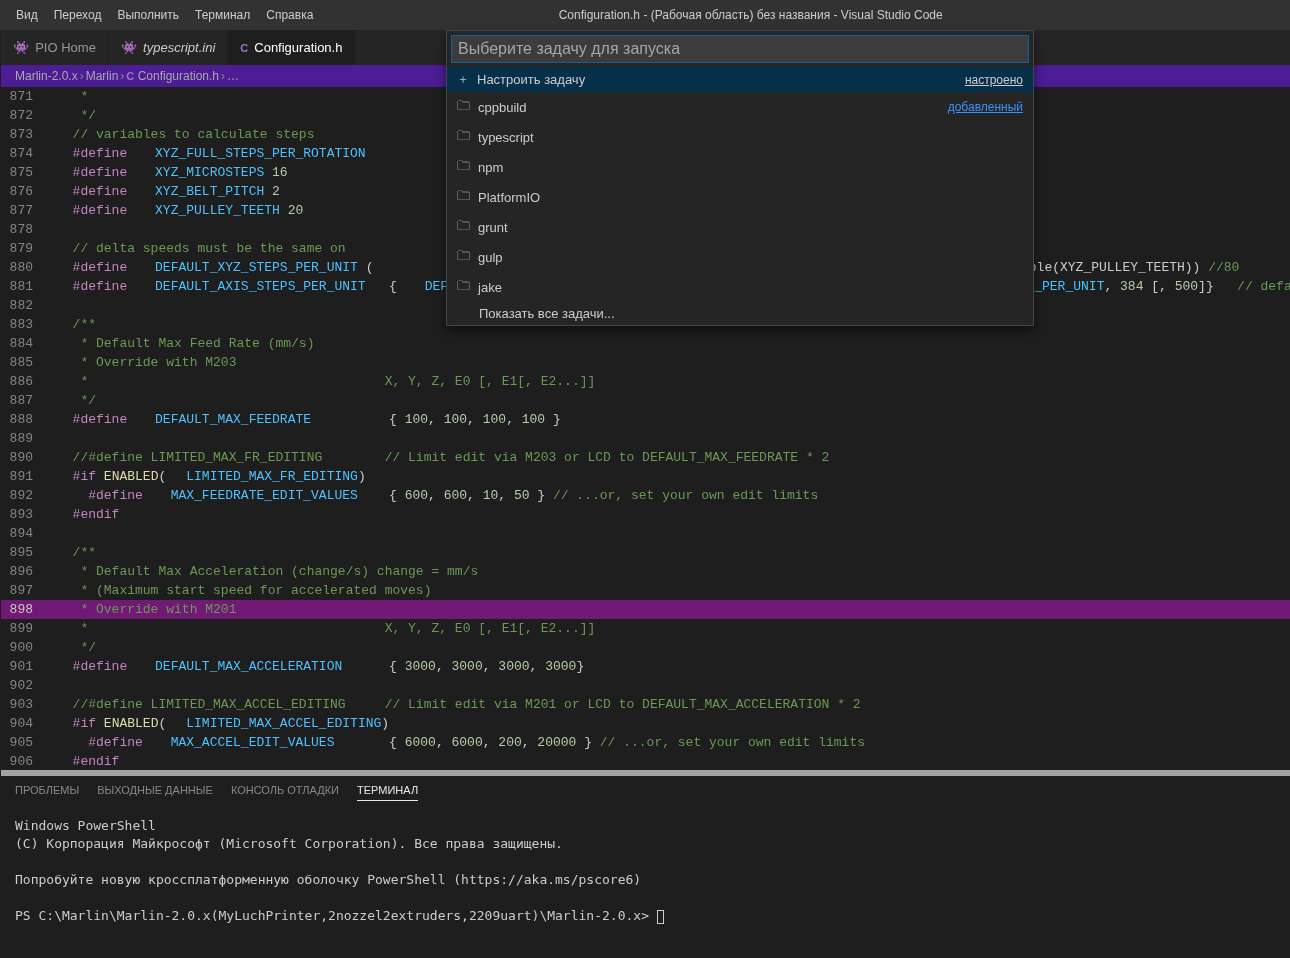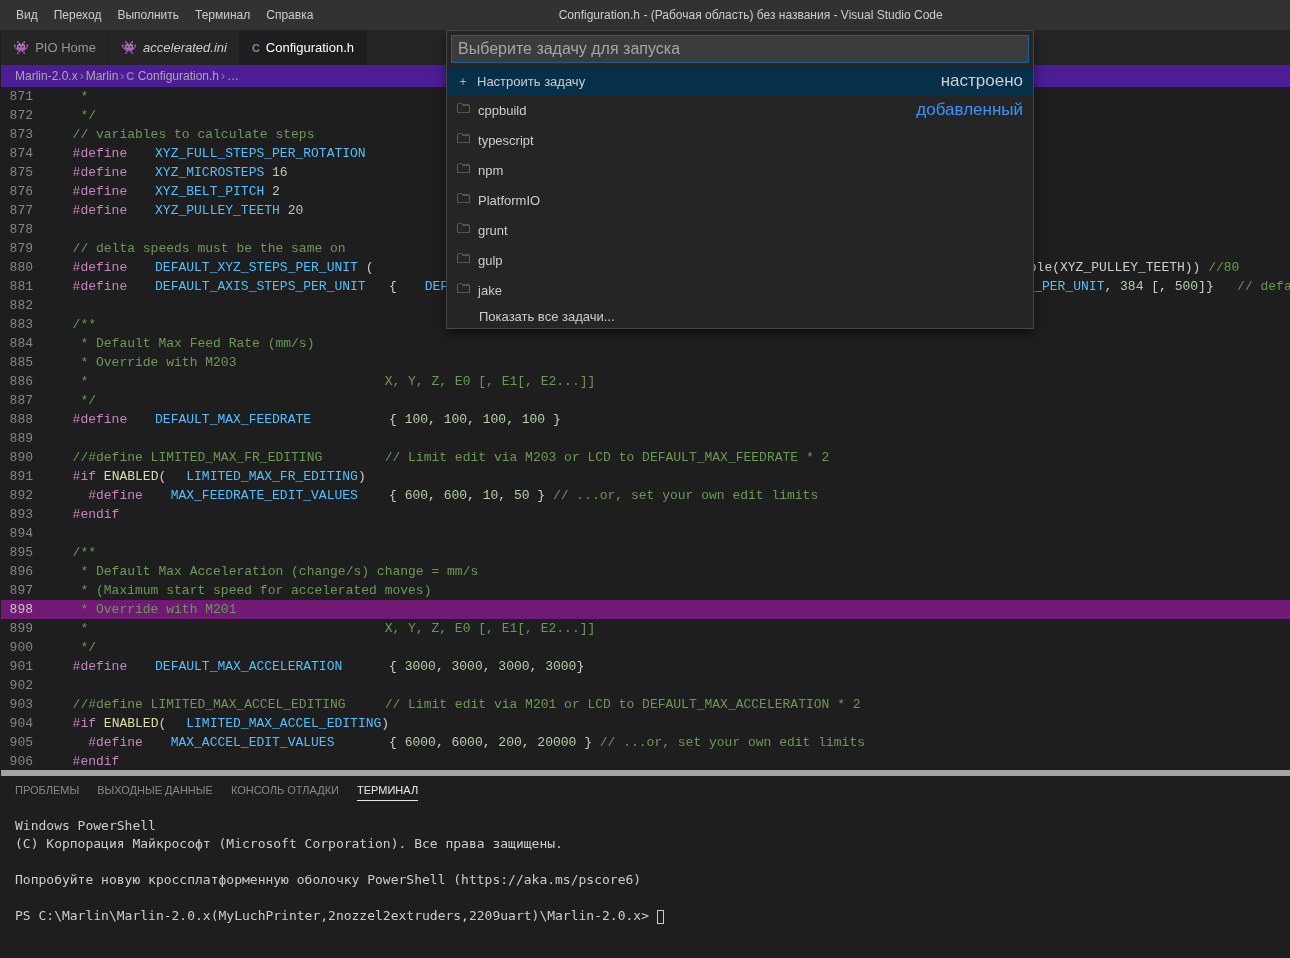--- a/index.html
+++ b/index.html
@@ -44,21 +44,21 @@
   .kw { color:#c586c0;}
   .mac { color:#4fc1ff;margin-left:20px;}
   .num { color:#b5cea8;}
   .fn { color:#dcdcaa;}
   
   .quick-panel { position: absolute; top: 30px; left: 446px; width: 588px; background: #252526; border: 1px solid #454545; box-shadow: 0 5px 10px rgba(0,0,0,0.5); z-index: 100; }
   .qp-input { width: calc(100% - 8px); margin:4px; padding: 4px 6px; background: #3c3c3c; border: 1px solid #0e639c; color: #cccccc; font-size: 16px; outline:none;}
   .qp-input::placeholder { color:#a6a6a6;}
   .qp-item { display: flex; align-items: center; gap: 8px; padding: 4px 10px; font-size: 13px; cursor:pointer;}
   .qp-item.selected { background: #062f4a; }
-  .qp-item .desc { margin-left: auto; color: #999; font-size:17px;}
+  .qp-item .desc { margin-left: auto; color: #999; font-size:12px;text-decoration:underline;}
   .qp-item.selected .desc {color:#ccc;}
   .qp-item .desc.blue { color:#3794ff;}
   .qp-icon { color:#c5c5c5; font-size:12px;}
   .qp-folder { color:#c5c5c5;}
   
   .bottom-panel { height: 188px; background: #1e1e1e; border-top: 6px solid #a3a3a3; display:flex; flex-direction:column;}
   .bp-tabs { display: flex; gap: 18px; padding: 8px 14px; font-size: 11px; }
   .bp-tab { color: #888; cursor:pointer; padding-bottom:4px;}
   .bp-tab.active { color: #e7e7e7; border-bottom: 1px solid #e7e7e7; }
   .term-body { flex:1; padding: 8px 14px; font-family: Consolas, monospace; font-size: 13px; line-height: 18px; color: #cccccc; }
@@ -94,21 +94,21 @@
       </div>
   </div>
   <div class="right-area">
     <div class="tabs">
         <div class="tab">
           <span class="alien">👾</span>
           <span>PIO Home</span>
         </div>
         <div class="tab">
           <span class="alien">👾</span>
-          <span class="tab-italic">accelerated.ini</span>
+          <span class="tab-italic">typescript.ini</span>
         </div>
         <div class="tab active">
           <span class="tab-c">C</span>
           <span>Configuration.h</span>
         </div>
       </div>
     <div class="breadcrumbs">
         <span>Marlin-2.0.x</span>
         <span class="crumb-sep">›</span>
         <span>Marlin</span>

